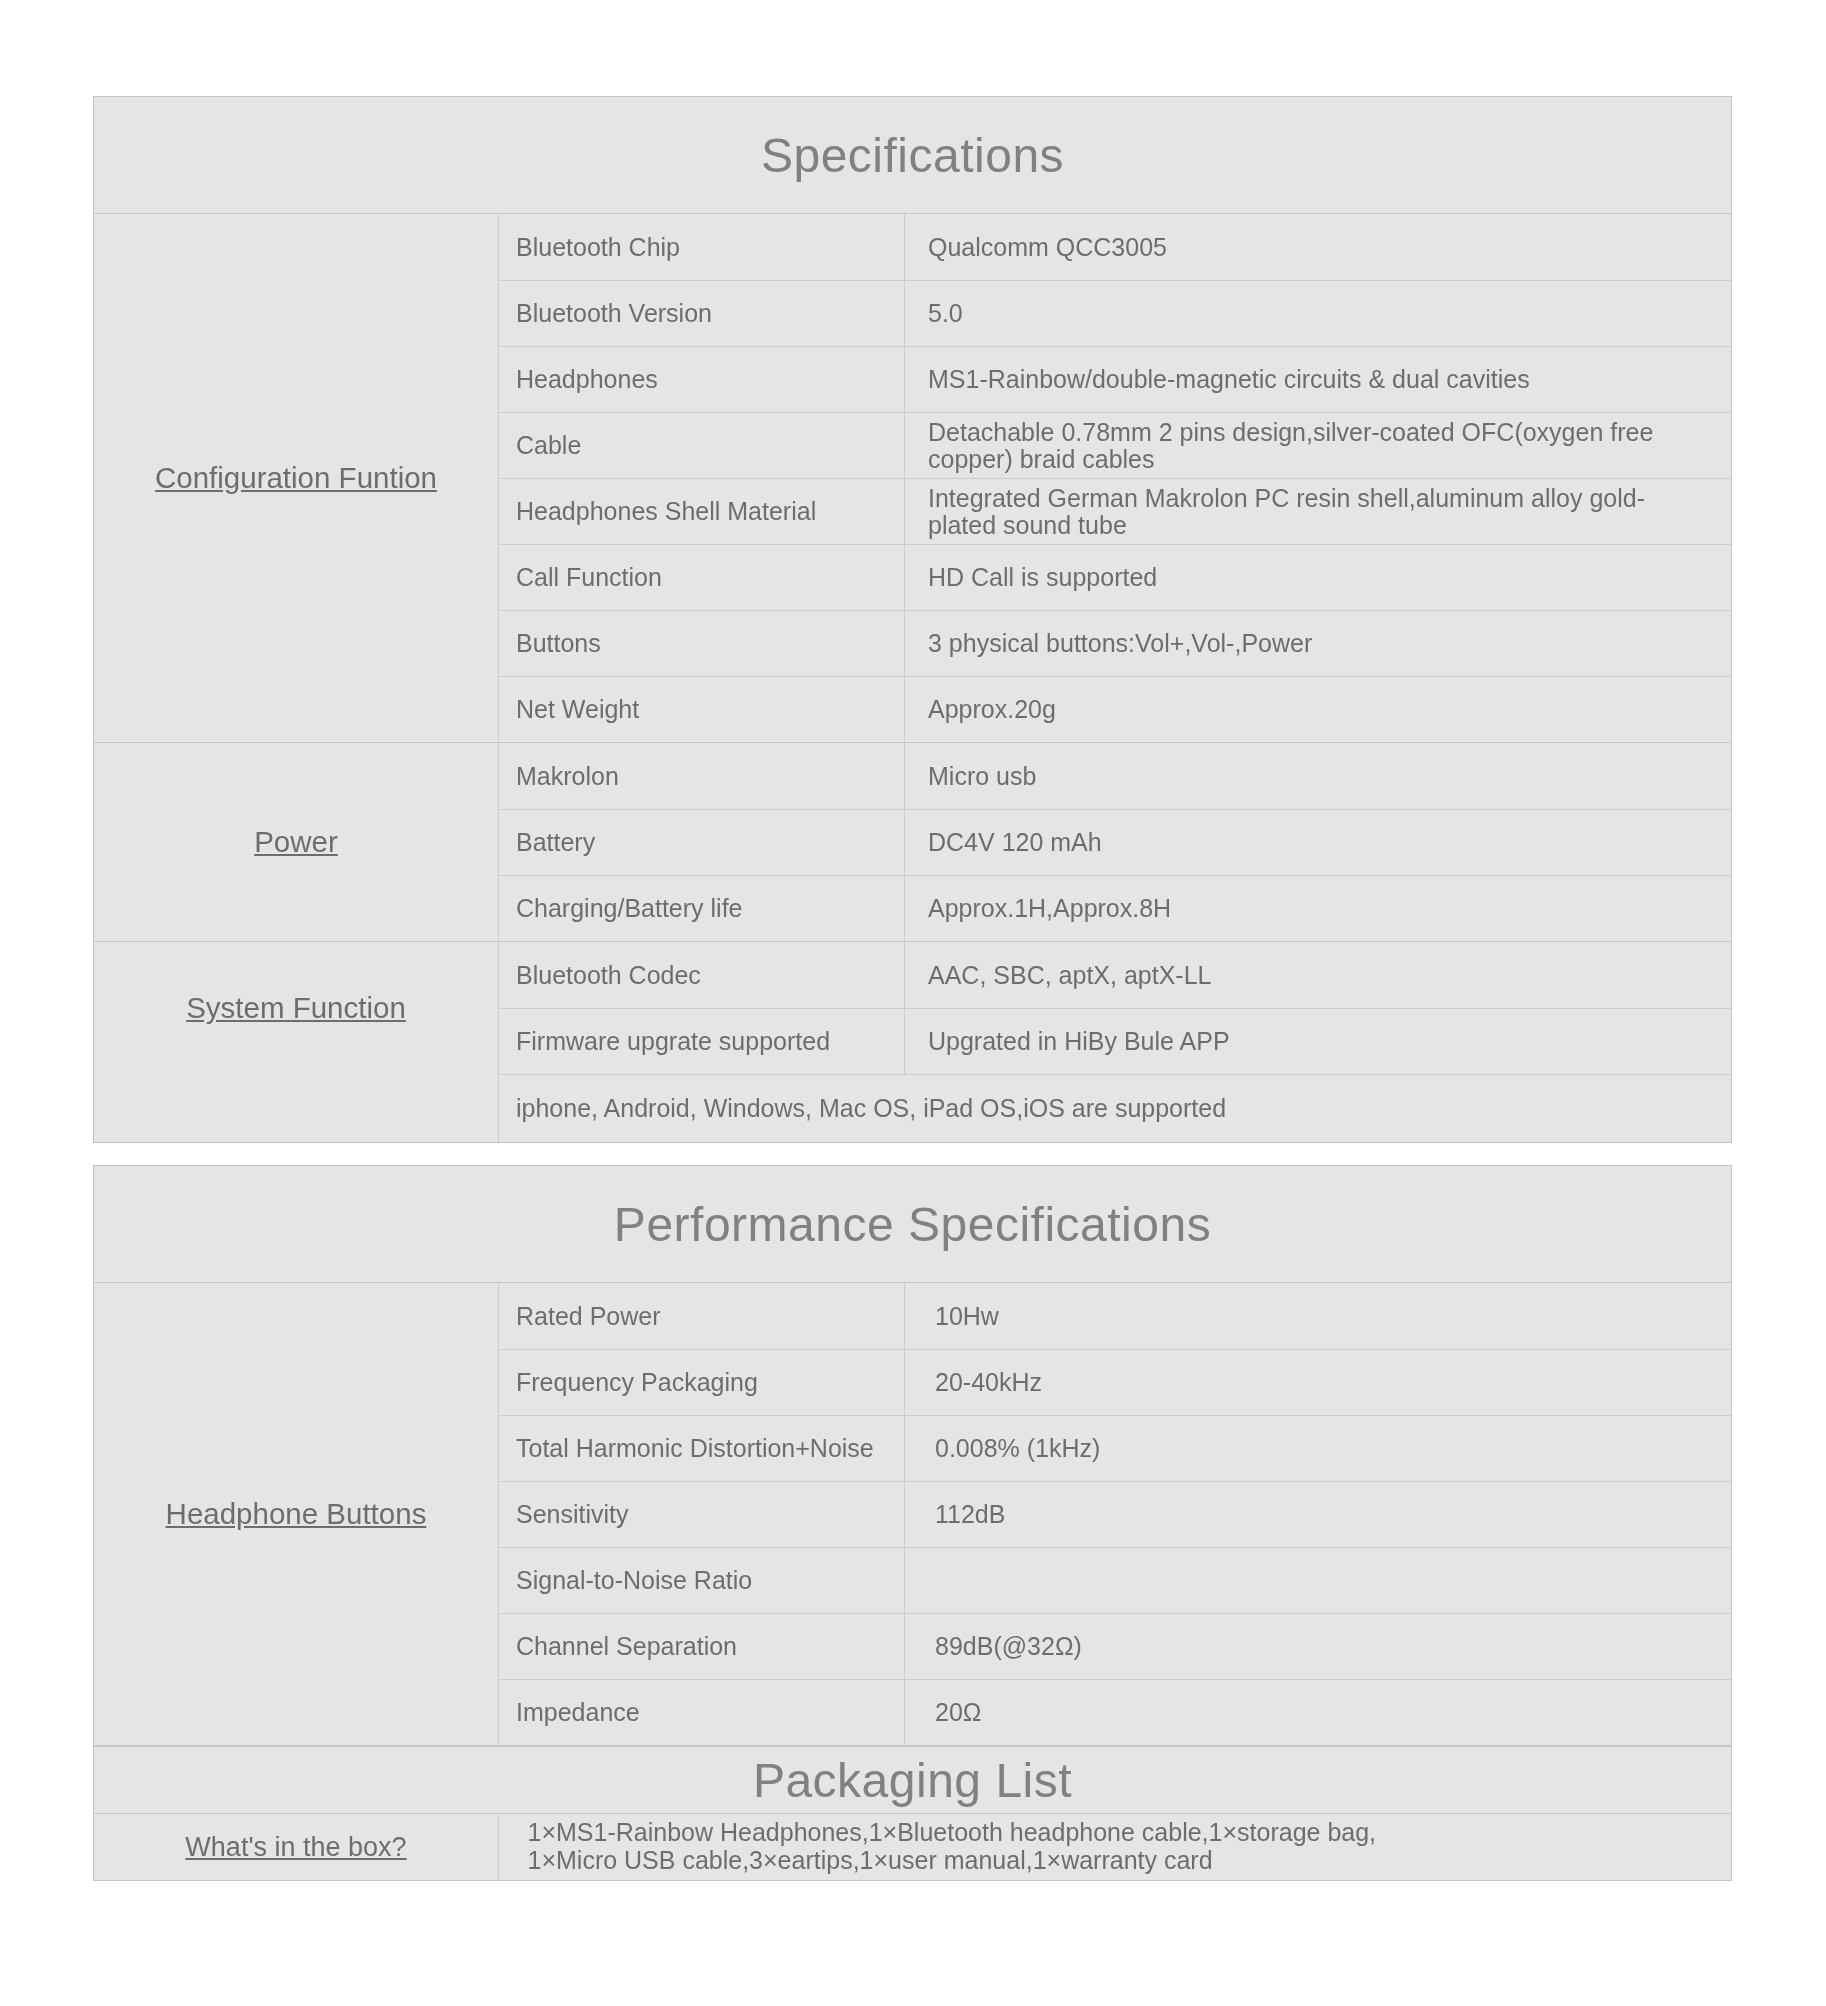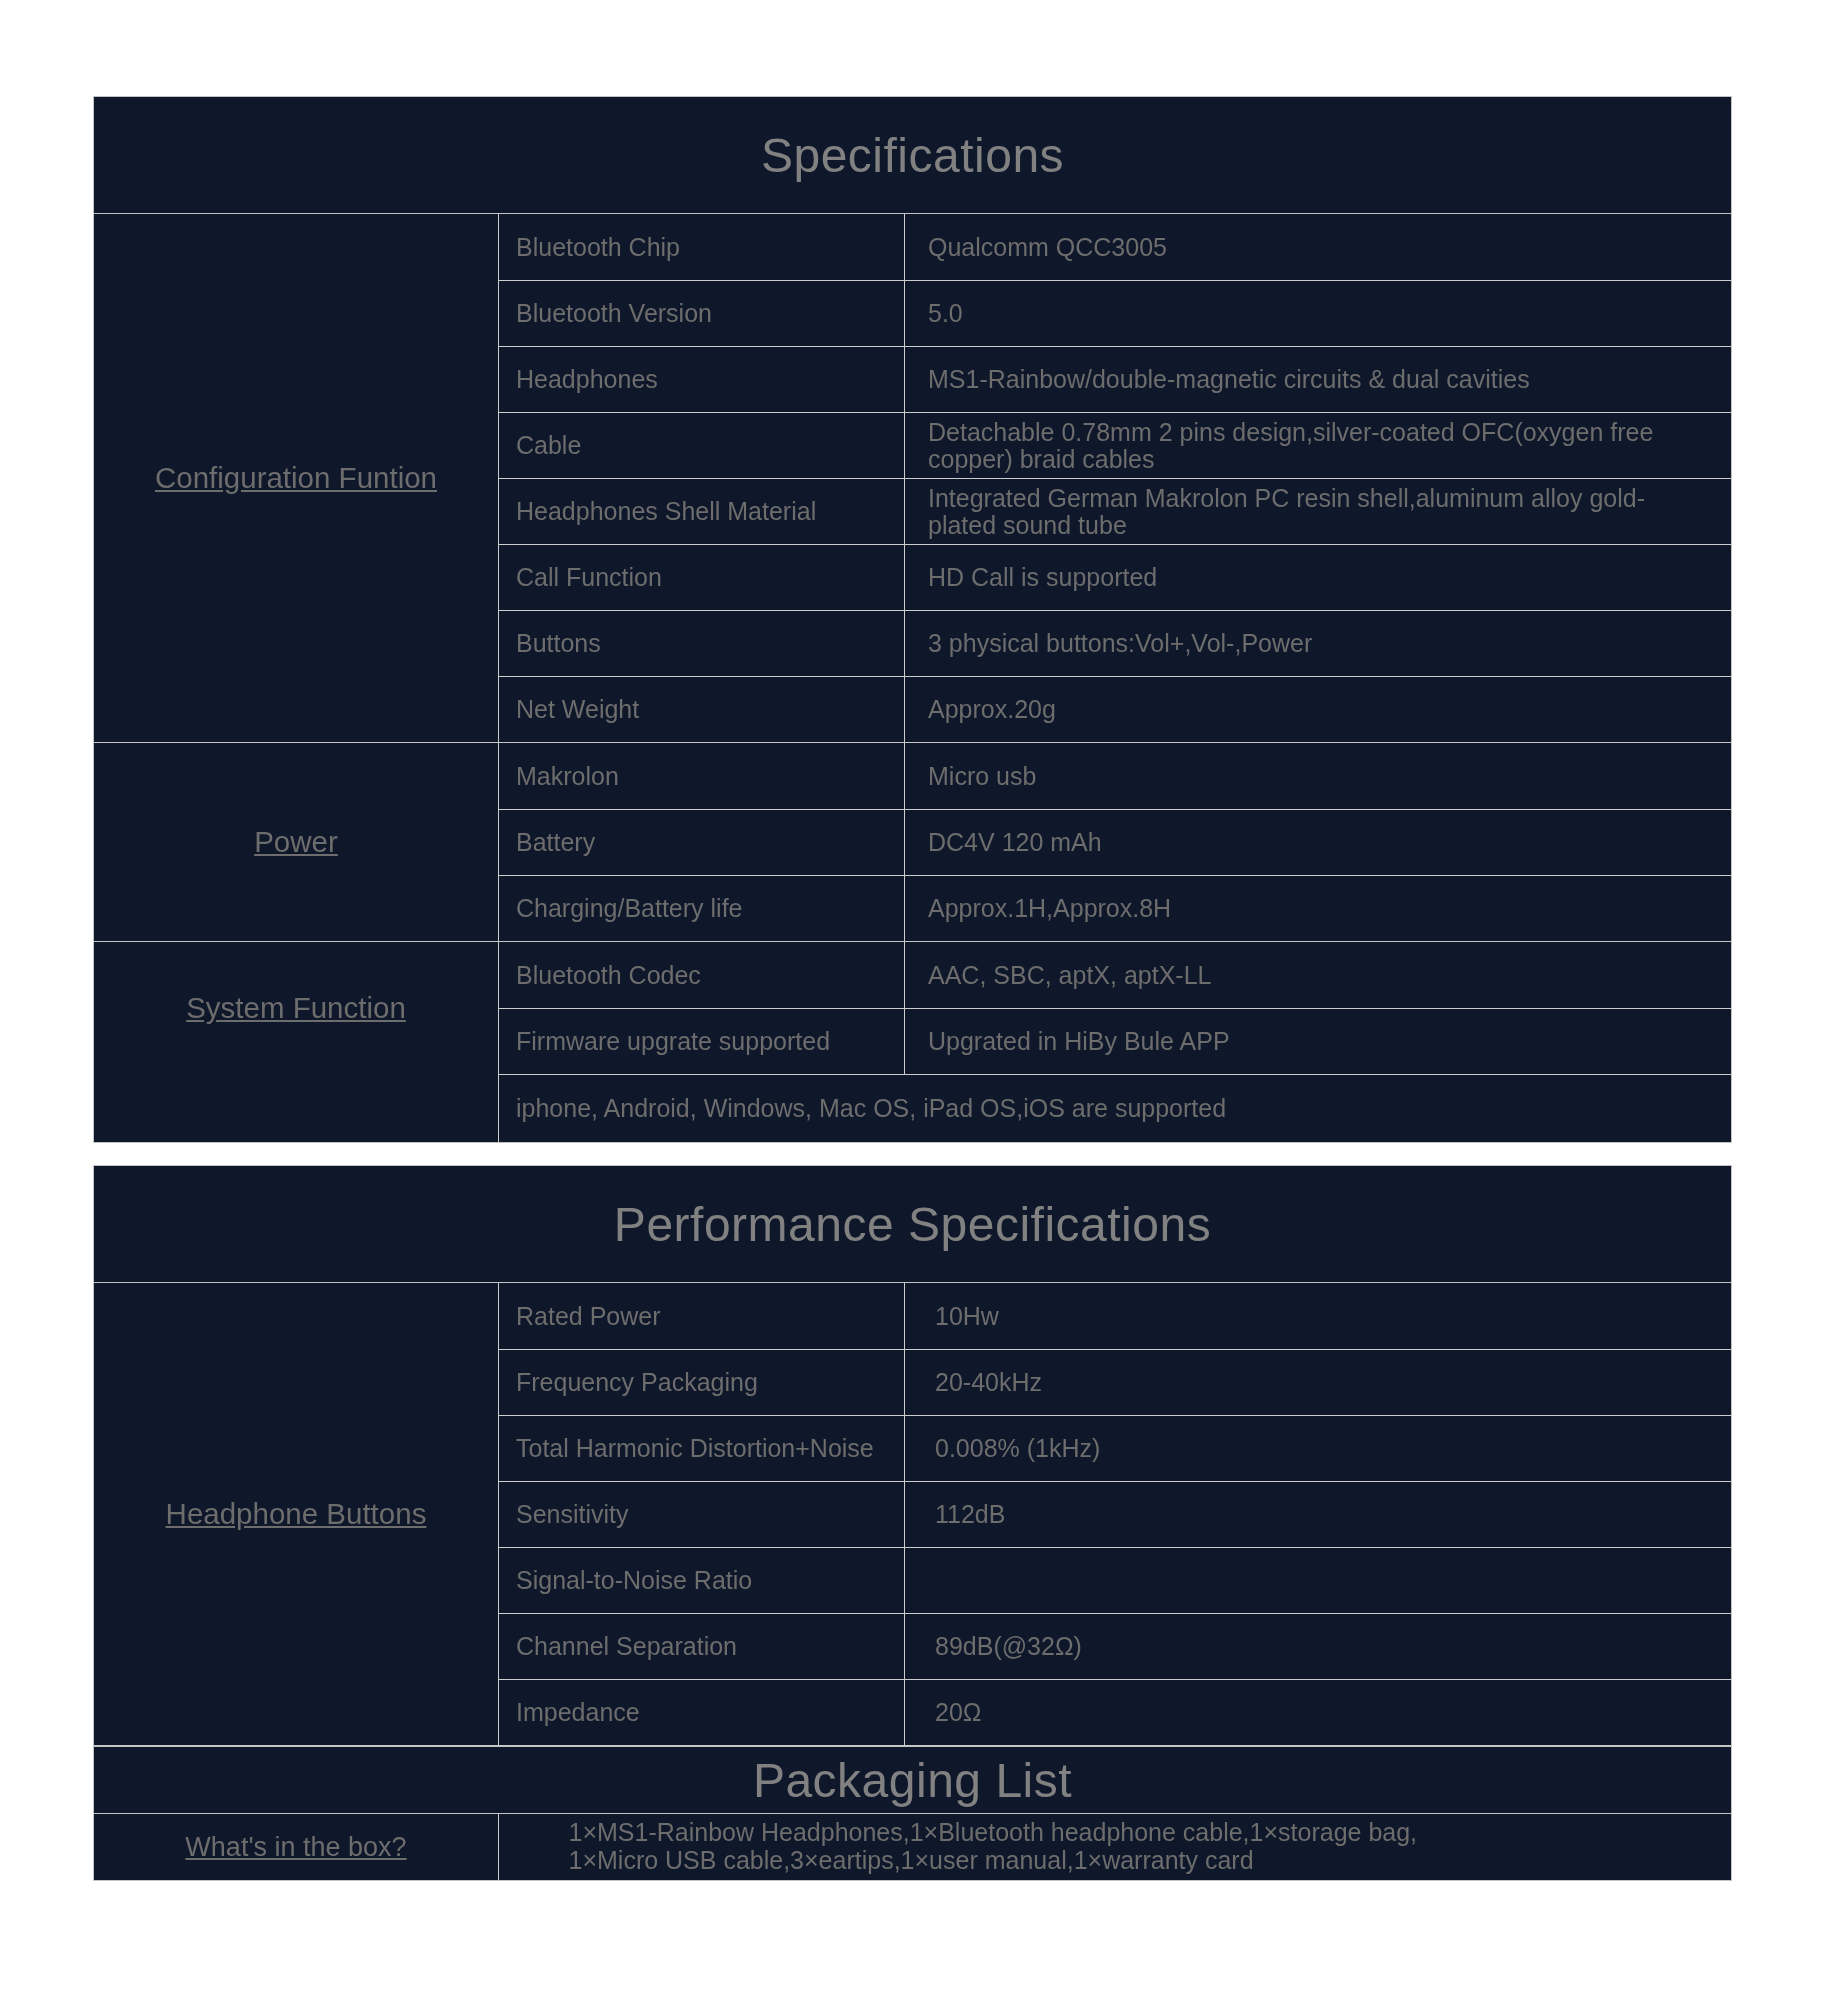--- a/index.html
+++ b/index.html
@@ -5,21 +5,21 @@
   * { margin:0; padding:0; box-sizing:border-box; }
   html,body { background:#ffffff; }
   body {
     width:1826px; height:2007px;
     font-family:"Liberation Sans","DejaVu Sans",sans-serif;
     color:#6d6d6d;
     overflow:hidden;
   }
   .page { position:absolute; left:93px; top:96px; width:1639px; }
 
-  .tbl { border:1.9px solid #c3c3c3; background:#0f172a; }
+  .tbl { border:1.9px solid #c3c3c3; background:#e5e5e5; }
   .tbl + .tbl { margin-top:22px; }
 
   .tbl-title {
     height:117px; border-bottom:1.9px solid #c3c3c3;
     display:flex; align-items:center; justify-content:center;
     font-size:48px; color:#818181; letter-spacing:0.5px;
   }
 
   .group { display:flex; border-bottom:1.9px solid #c6c6c6; }
   .group:last-child { border-bottom:none; }
@@ -57,21 +57,21 @@
   }
 
   
   .sysfn .g-label { padding-bottom:68px; }
 
   .pack-title {
     height:67px; border-top:1.9px solid #c6c6c6;
     display:flex; align-items:center; justify-content:center;
     font-size:48px; color:#818181; letter-spacing:0.5px;
   }
-  .box-row { display:flex; min-height:67px; border-top:1.9px solid #c6c6c6;gap:41px; }
+  .box-row { display:flex; min-height:67px; border-top:1.9px solid #c6c6c6; }
   .box-row .g-label { font-size:27px; }
   .box-val {
     flex:1 1 auto; display:flex; flex-direction:column; justify-content:center;
     padding-left:28.5px; font-size:25px; line-height:27.6px;
   }
 </style>
 </head>
 <body>
 
 <div class="page">

